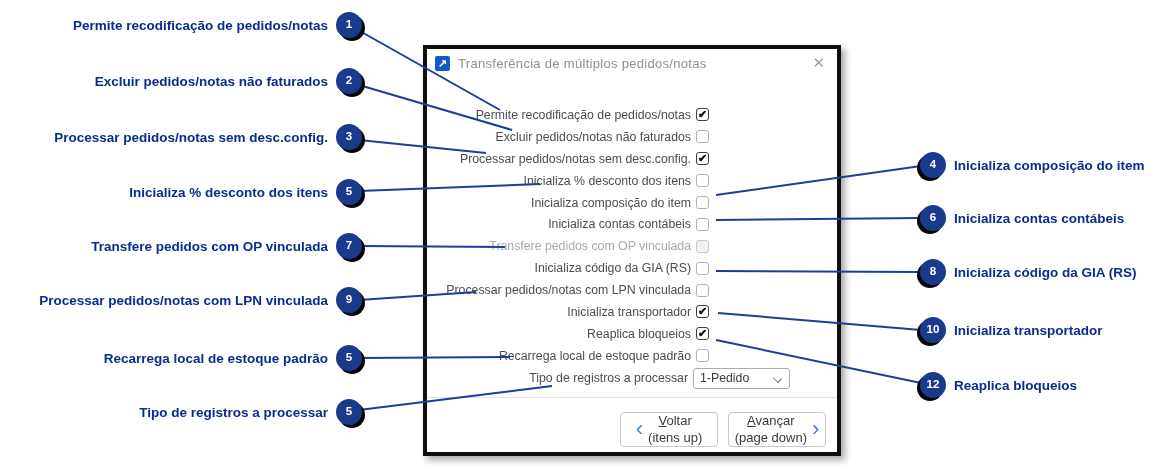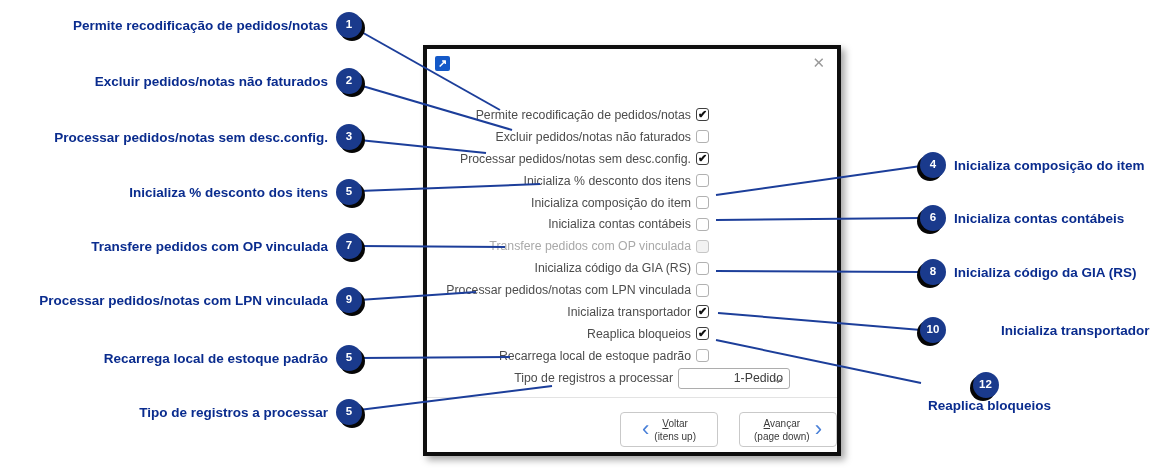--- a/index.html
+++ b/index.html
@@ -34,40 +34,40 @@
   .check { display:none; font-size:11px; font-weight:bold; color:#111; line-height:1; margin-top:-1px; }
   .row.checked .checkbox { border-color:#3f3f3f; }
   .row.checked .check { display:block; }
   .row.disabled .row-label { color:#a9a9a9; }
   .row.disabled .checkbox { background:#f2f2f2; border-color:#c6c6c6; }
 
   
   .dd-wrap { position:absolute; left:0; top:318px; right:0; }
   .dd-row { padding-right:47px; height:22px; }
   .dropdown {
-    width:112px; height:21px; border:1px solid #adadad; border-radius:3px; background:#fff;
-    display:flex; align-items:center; padding:0 6px; position:relative;justify-content:flex-end;
+    width:97px; height:21px; border:1px solid #adadad; border-radius:3px; background:#fff;
+    display:flex; align-items:center; padding:0 6px; position:relative;
   }
   .dropdown-value { font-size:12.3px; color:#3c3c3c; }
   .dd-chevron {
     position:absolute; right:8px; top:6px; width:7px; height:7px;
     border-right:1.6px solid #6a6a6a; border-bottom:1.6px solid #6a6a6a;
     transform:rotate(45deg) scaleY(.8);
   }
 
   
   .footer-sep { position:absolute; left:0; right:0; top:348px; height:1px; background:#e3e3e3; }
   .btn {
     position:absolute; top:363px; width:98px; height:35px; background:#fff;
     border:1px solid #c9c9c9; border-radius:4px; display:flex; align-items:center; justify-content:center;
     gap:5px; cursor:default;
   }
   .btn-back { left:193px; }
-  .btn-fwd { left:312px; }
-  .btn-text { text-align:center; font-size:10px; color:#3a3a3a; line-height:1.3; }
+  .btn-fwd { left:301px; }
+  .btn-text { text-align:center; font-size:13px; color:#3a3a3a; line-height:1.3; }
   .btn-chevron { color:#4a80d8; font-size:22px; line-height:1; font-weight:400; margin-top:-2px; }
 
   
   .lines { position:absolute; left:0; top:0; z-index:5; pointer-events:none; }
   .callout { position:absolute; display:flex; align-items:center; height:26px; z-index:6; }
   .callout.left { right:813px; flex-direction:row; }
   .callout.right { left:920px; flex-direction:row; }
   .callout-label { font-size:13.5px; font-weight:bold; color:#0a2c8e; white-space:nowrap; }
   .callout.left .callout-label { margin-right:8px; }
   .callout.right .callout-label { margin-left:8px; }
@@ -80,20 +80,21 @@
   .callout.right .badge { box-shadow:-3px 3px 0 #060606; }
 </style>
 </head>
 <body>
 
 <div class="stage">
 
   <div class="dialog">
     <div class="titlebar">
       <span class="title-icon">↗</span>
+      <span class="title">Transferência de múltiplos pedidos/notas</span>
       <span class="close">✕</span>
     </div>
 
     <div class="rows">
 
         <div class="row chk-row checked">
           <span class="row-label">Permite recodificação de pedidos/notas</span>
           <span class="checkbox">
             <span class="check">✔</span>
           </span>
@@ -258,24 +259,24 @@
       <div class="callout right" style="top: 205px;">
         <span class="badge">6</span>
         <span class="callout-label">Inicializa contas contábeis</span>
       </div>
 
       <div class="callout right" style="top: 259px;">
         <span class="badge">8</span>
         <span class="callout-label">Inicializa código da GIA (RS)</span>
       </div>
 
-      <div class="callout right" style="top: 317px; gap: 47px;">
+      <div class="callout right" style="top: 317px;">
         <span class="badge">10</span>
         <span class="callout-label">Inicializa transportador</span>
       </div>
 
-      <div class="callout right" style="top: 372px; flex-direction: column;">
+      <div class="callout right" style="top: 372px;">
         <span class="badge">12</span>
         <span class="callout-label">Reaplica bloqueios</span>
       </div>
     </div>
 
 </div>
 
 </body></html>

